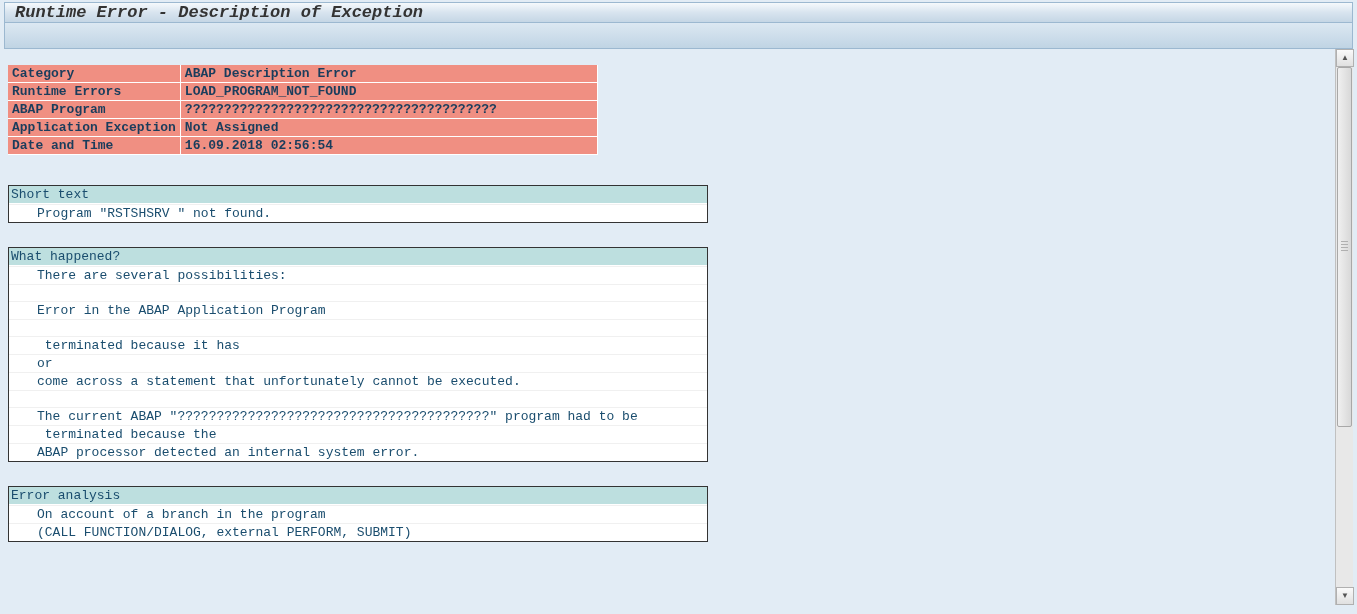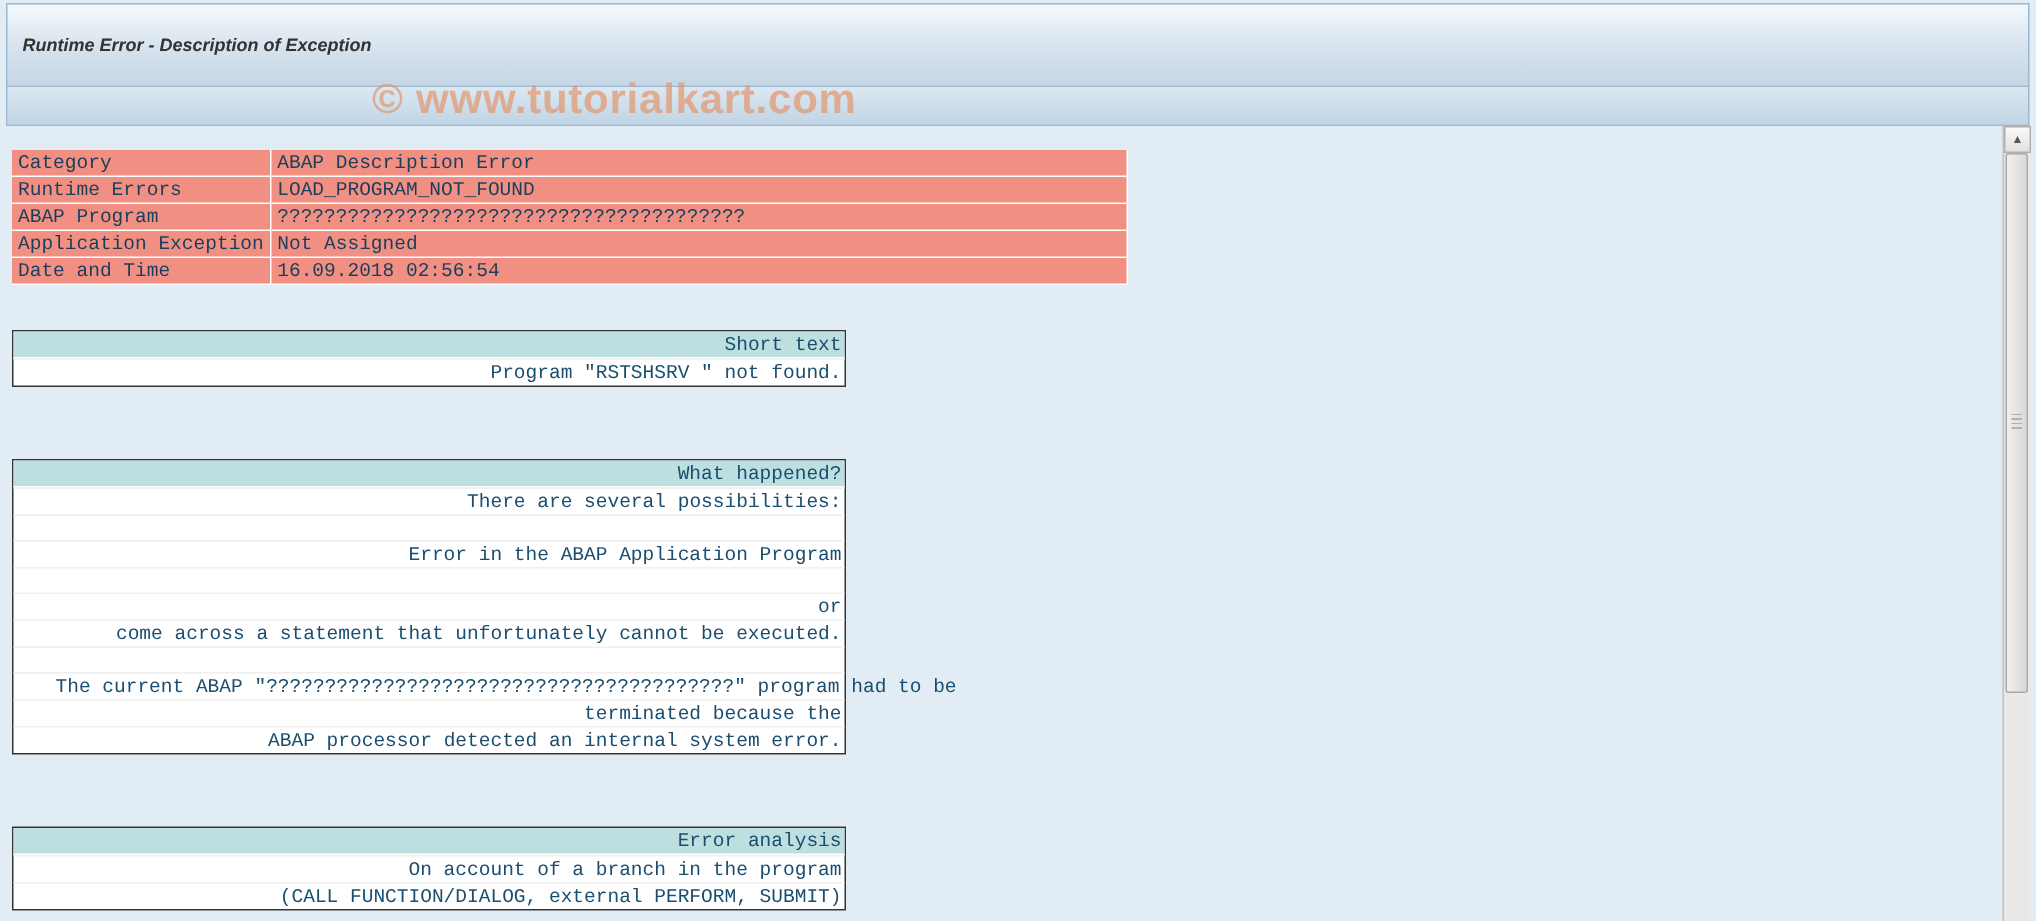--- a/index.html
+++ b/index.html
@@ -5,26 +5,27 @@
     * { margin: 0; padding: 0; box-sizing: border-box; }
     body {
       font-family: Arial, sans-serif;
       font-size: 12px;
       background: #e2ecf5;
       overflow: hidden;
     }
     .title-bar {
       background: linear-gradient(to bottom, #f5f9fc 0%, #d8e4ef 50%, #c5d6e5 100%);
       border: 1px solid #9cb8d0;
-      padding: 20px 10px;
+      padding: 0 10px;
       font-style: italic;
       font-weight: bold;
-      font-size: 12px;
+      font-size: 17px;
       color: #333;
       margin: 2px 4px 0 4px;
+      font-family: Liberation Mono, monospace;
     }
     .toolbar {
       background: linear-gradient(to bottom, #dce8f2 0%, #c0d4e4 100%);
       border: 1px solid #9cb8d0;
       border-top: none;
       height: 26px;
       margin: 0 4px;
     }
     .watermark {
       position: absolute;
@@ -88,44 +89,44 @@
       position: absolute;
       top: 50%;
       left: 3px;
       right: 3px;
       transform: translateY(-50%);
       height: 12px;
       background: repeating-linear-gradient(to bottom, #b0b0b0 0, #b0b0b0 1px, transparent 1px, transparent 3px);
     }
 
     .header-table {
-      width: 744px;
+      width: 590px;
       border-collapse: collapse;
       font-family: "Courier New", monospace;
       font-size: 13px;
       margin-bottom: 30px;
+      font-weight: bold;
     }
     .header-table td {
       background: #f08f82;
       color: #1a3d5c;
       padding: 1px 4px;
       border-right: 1px solid #fff;
       white-space: nowrap;
     }
     .header-table td.lbl { width: 170px; }
     .header-table tr { border-bottom: 1px solid #fff; }
 
     .section-box {
-      width: 556px;
+      width: 700px;
       border: 1px solid #333;
-      margin-bottom: 48px;
+      margin-bottom: 24px;
       font-family: "Courier New", monospace;
       font-size: 13px;
       background: #fff;
-      text-align: right;
     }
     .section-header {
       background: #bddfdf;
       color: #1a4d6e;
       padding: 1px 2px;
       border-bottom: 1px solid #fff;
     }
     .section-line {
       padding: 1px 2px 1px 28px;
       color: #1a4d6e;
@@ -178,20 +179,21 @@
         <div class="section-box">
           <div class="section-header">Short text</div>
           <div class="section-line">Program "RSTSHSRV " not found.</div>
         </div>
         <div class="section-box">
           <div class="section-header">What happened?</div>
           <div class="section-line">There are several possibilities:</div>
           <div class="section-line"></div>
           <div class="section-line">Error in the ABAP Application Program</div>
           <div class="section-line"></div>
+          <div class="section-line"> terminated because it has</div>
           <div class="section-line">or</div>
           <div class="section-line">come across a statement that unfortunately cannot be executed.</div>
           <div class="section-line"></div>
           <div class="section-line">The current ABAP "????????????????????????????????????????" program had to be</div>
           <div class="section-line"> terminated because the</div>
           <div class="section-line">ABAP processor detected an internal system error.</div>
         </div>
         <div class="section-box">
           <div class="section-header">Error analysis</div>
           <div class="section-line">On account of a branch in the program</div>

